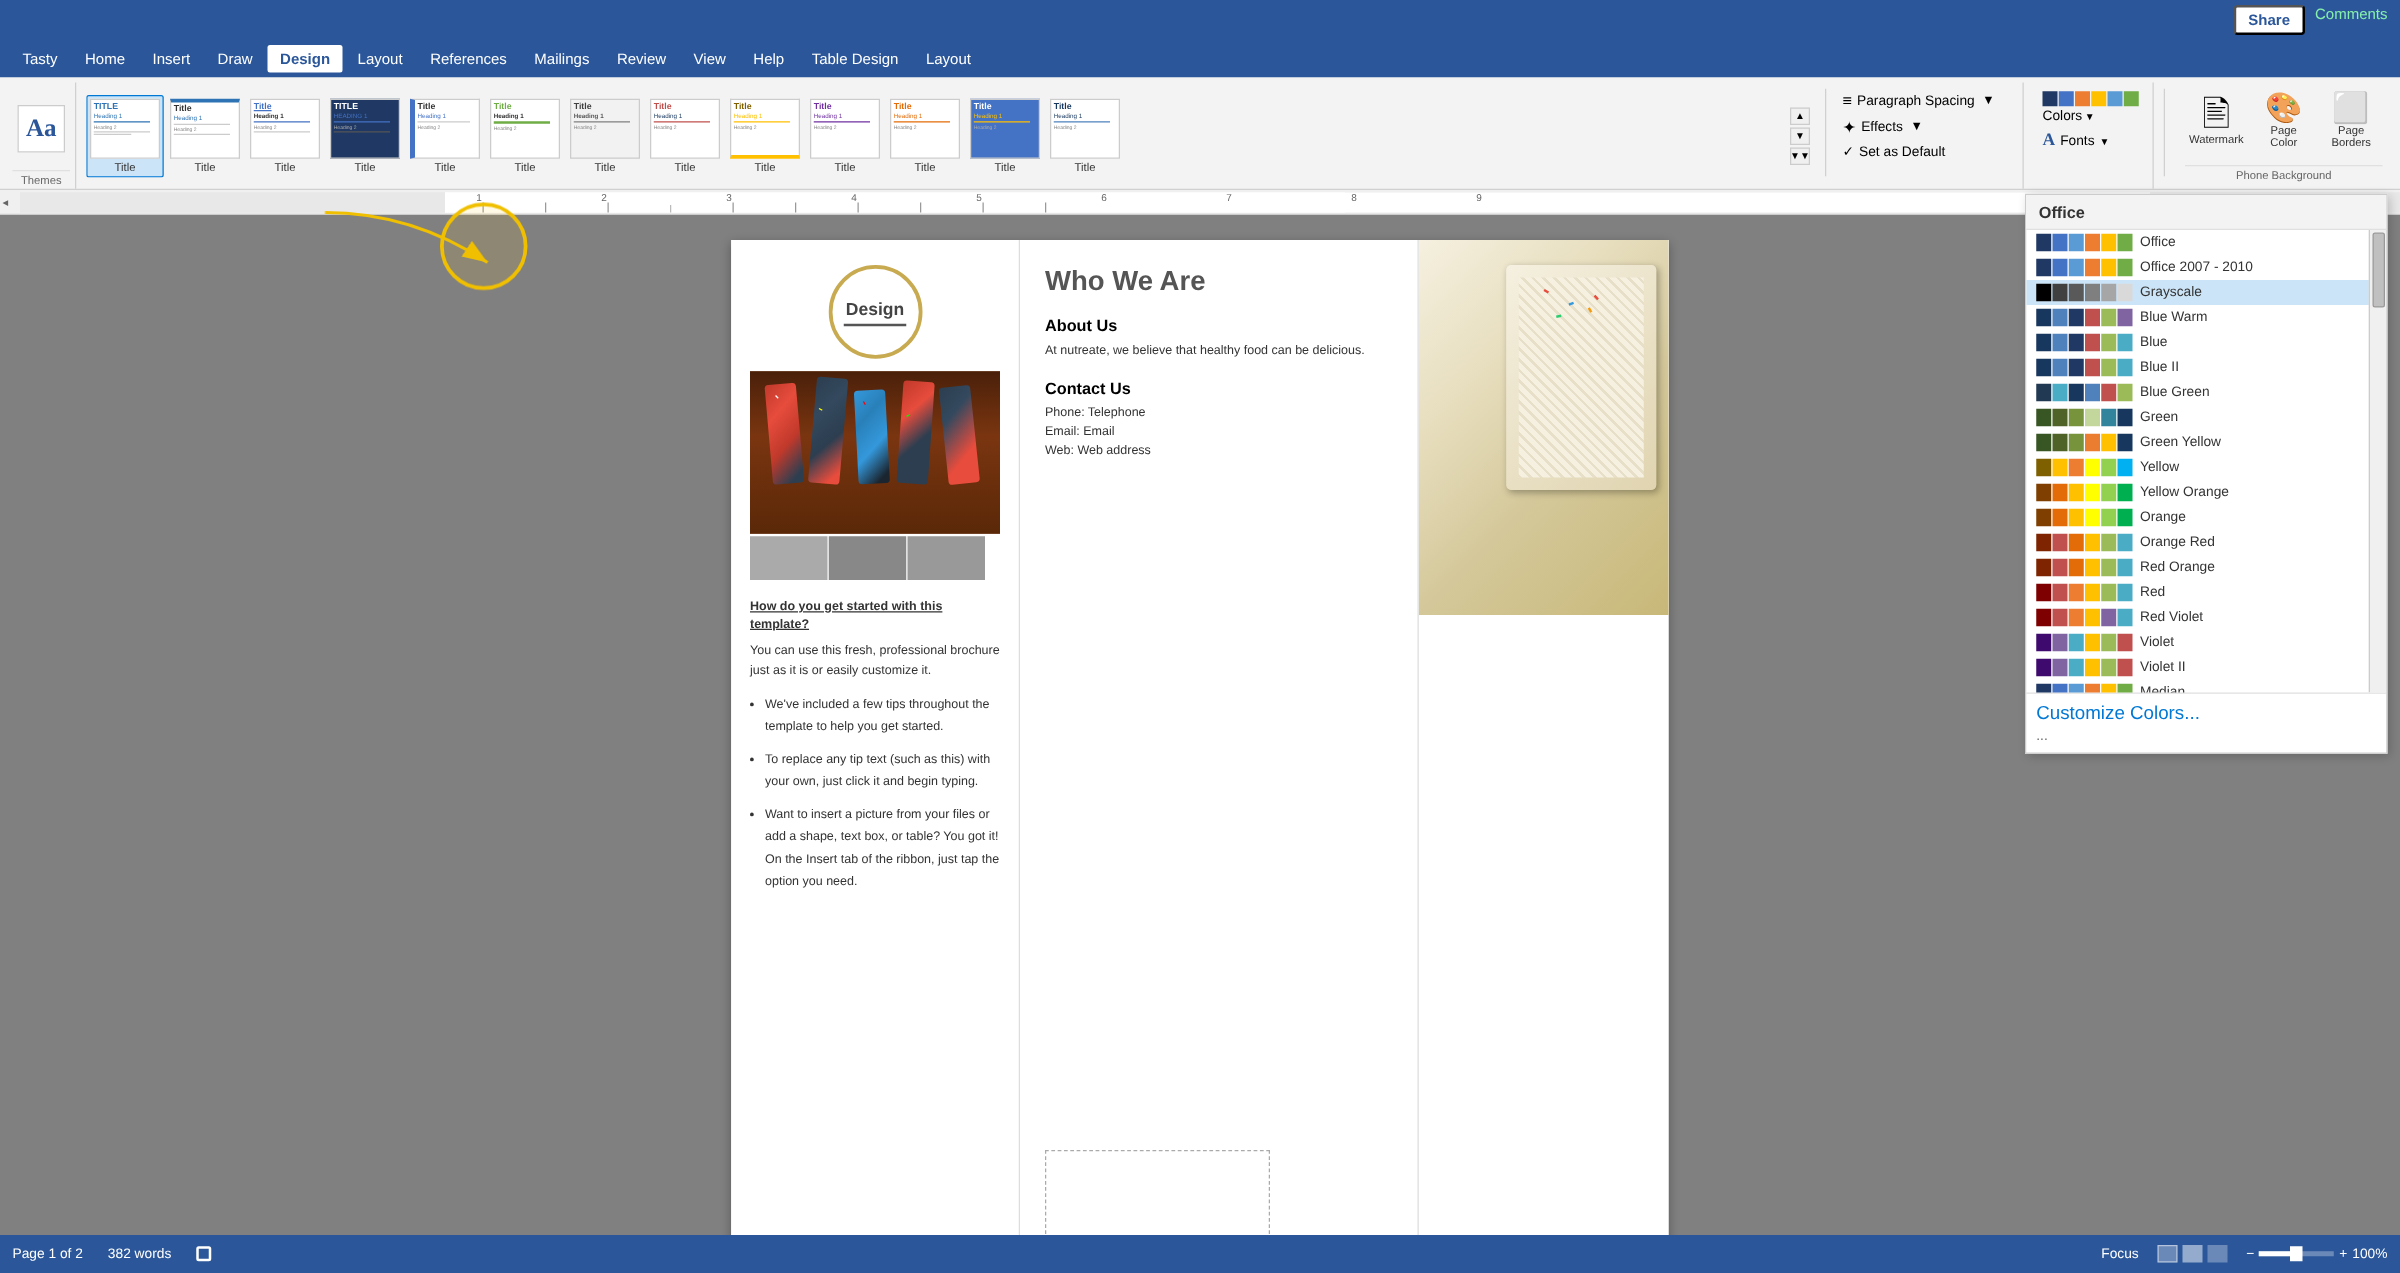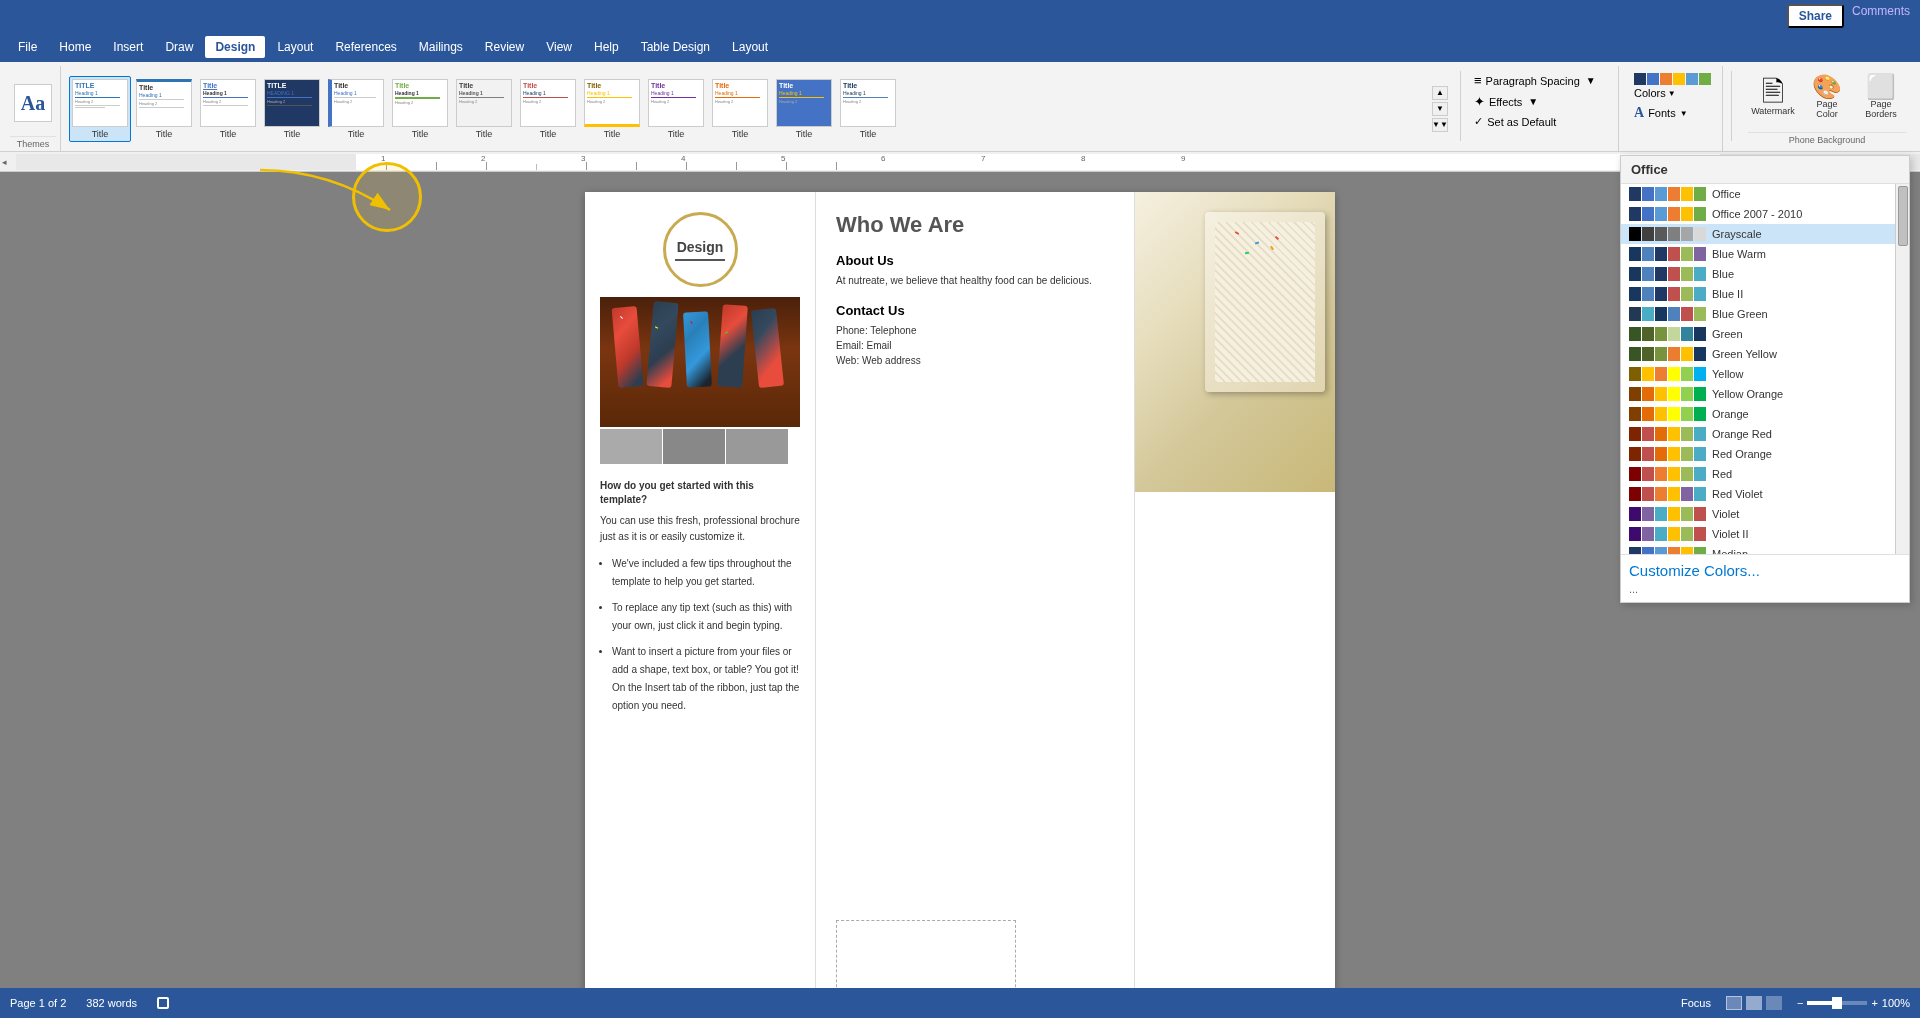--- a/index.html
+++ b/index.html
@@ -10,21 +10,21 @@
       height: 32px;
       background: #2b579a;
       display: flex;
       align-items: center;
       justify-content: flex-end;
       padding: 0 10px;
       color: white;
     }
     .title-bar-buttons { display: flex; gap: 8px; }
     .share-btn { background: white; color: #2b579a; border-radius: 3px; padding: 3px 10px; font-size: 12px; font-weight: bold; }
-    .comments-btn { color: #c4b5fd; font-size: 12px; }
+    .comments-btn { color: #86efac; font-size: 12px; }
 
     
     .menu-bar {
       height: 30px;
       background: #2b579a;
       display: flex;
       align-items: center;
       padding: 0 8px;
       gap: 2px;
     }
@@ -340,20 +340,21 @@
       font-size: 10px;
       line-height: 1.8;
       color: #333;
     }
 
     .question-heading {
       font-weight: bold;
       font-size: 11px;
       margin: 15px 0 6px;
       color: #333;
+      text-decoration: underline;
     }
 
     .yellow-circle {
       width: 70px;
       height: 70px;
       border-radius: 50%;
       border: 3px solid #f0c000;
       background: rgba(255, 200, 0, 0.1);
       position: absolute;
       top: 162px;
@@ -421,21 +422,21 @@
 <body>
 
 <div class="title-bar">
   <div class="title-bar-buttons">
     <button class="share-btn">Share</button>
     <span class="comments-btn">Comments</span>
   </div>
 </div>
 
 <div class="menu-bar">
-  <div class="menu-item">File</div>
+  <div class="menu-item">Tasty</div>
   <div class="menu-item">Home</div>
   <div class="menu-item">Insert</div>
   <div class="menu-item">Draw</div>
   <div class="menu-item active">Design</div>
   <div class="menu-item">Layout</div>
   <div class="menu-item">References</div>
   <div class="menu-item">Mailings</div>
   <div class="menu-item">Review</div>
   <div class="menu-item">View</div>
   <div class="menu-item">Help</div>

